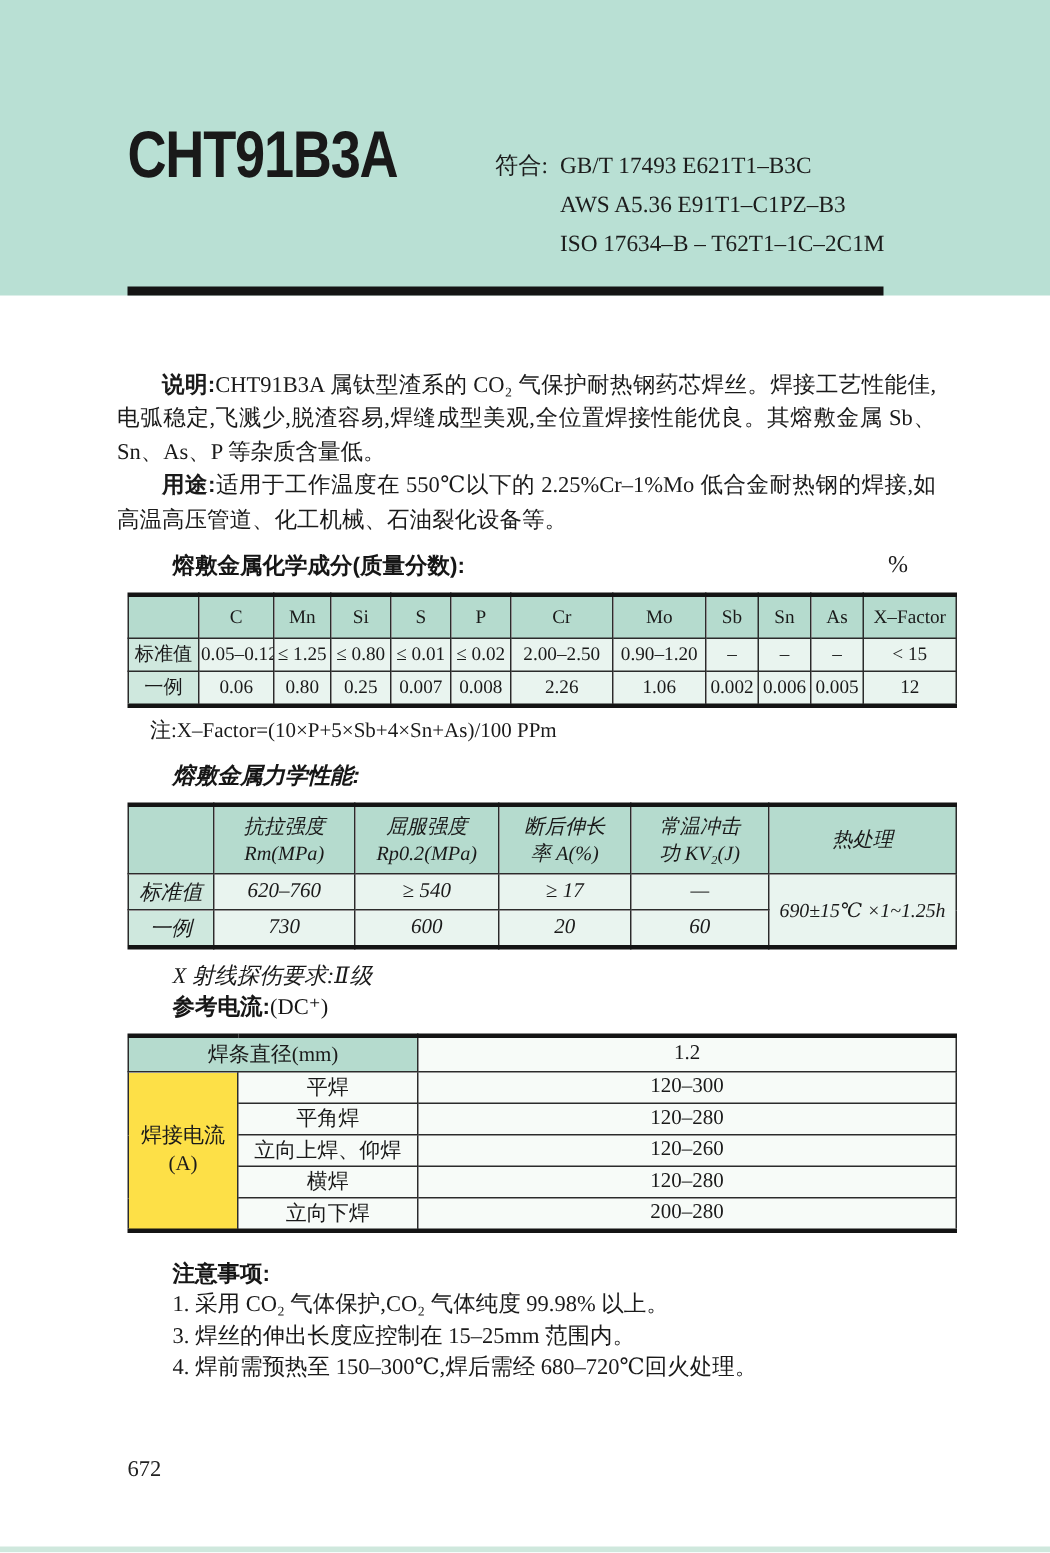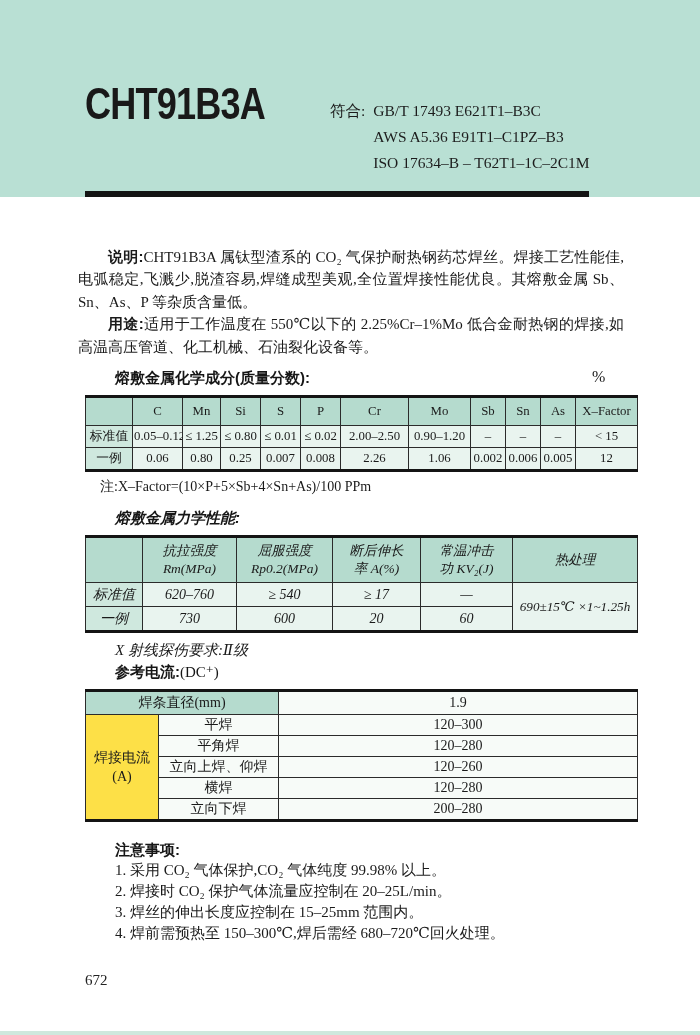--- a/index.html
+++ b/index.html
@@ -193,21 +193,21 @@
     <h2 class="sec-title"><span>参考电流:</span><span class="title-suffix">(DC⁺)</span></h2>
     <table class="tbl cur-tbl">
       <colgroup>
         <col style="width:73px">
           <col style="width:120px">
           <col style="width:359px">
       </colgroup>
       <tbody>
           <tr class="head">
         <th colspan="2">焊条直径(mm)</th>
-        <td>1.9</td>
+        <td>1.2</td>
       </tr>
       <tr class="rrow">
         <th class="cur-label" rowspan="5"><span>焊接电流</span><br><span>(A)</span></th>
         <td class="pos">平焊</td>
         <td>120–300</td>
       </tr>
       <tr class="rrow">
         <td class="pos">平角焊</td>
         <td>120–280</td>
       </tr>
@@ -223,20 +223,19 @@
         <td class="pos">立向下焊</td>
         <td>200–280</td>
       </tr>
     </tbody>
       </table>
   </section>
 
   <section class="notes">
     <h2 class="sec-title">注意事项:</h2>
     <p class="note-item">1. 采用 CO₂ 气体保护,CO₂ 气体纯度 99.98% 以上。</p>
-    <p class="note-item">2. 焊接时 CO₂ 保护气体流量应控制在 20–25L/min。</p>
     <p class="note-item">3. 焊丝的伸出长度应控制在 15–25mm 范围内。</p>
     <p class="note-item">4. 焊前需预热至 150–300℃,焊后需经 680–720℃回火处理。</p>
   </section>
 
   <div class="page-num">672</div>
   <div class="bottom-strip"></div>
 </div>
 
 </body></html>

